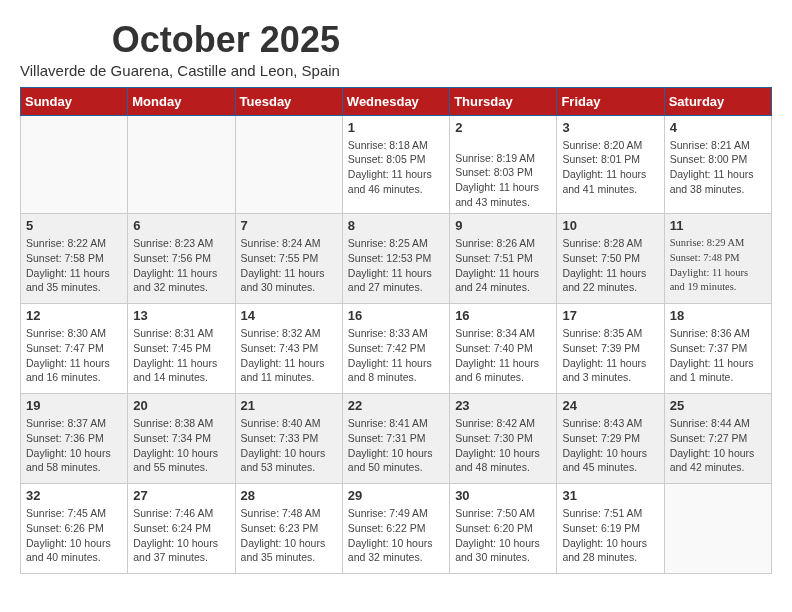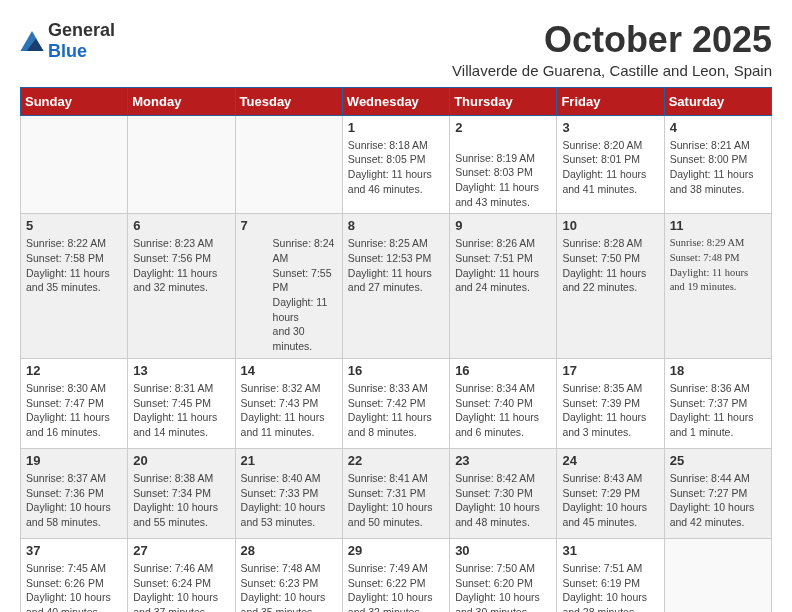--- a/index.html
+++ b/index.html
@@ -88,30 +88,20 @@
       line-height: 1.4;
     }
     .row-shade td {
       background-color: #f0f0f0;
     }
   </style>
 </head>
 <body>
 
 <div class="header">
-  <div class="logo">
-    <svg class="logo-icon" viewBox="0 0 30 26" xmlns="http://www.w3.org/2000/svg">
-      <polygon points="0,26 15,0 30,26" fill="#2e74b5"></polygon>
-      <polygon points="8,26 20,10 30,26" fill="#1a3f6f"></polygon>
-    </svg>
-    <div>
-      <span class="logo-text-general">General</span><br>
-      <span class="logo-text-blue">Blue</span>
-    </div>
-  </div>
   <div class="title-section">
     <div class="month-title">October 2025</div>
     <div class="location-title">Villaverde de Guarena, Castille and Leon, Spain</div>
   </div>
 </div>
 
 <table class="calendar">
   <thead>
     <tr>
     <th>Sunday</th>
@@ -167,21 +157,21 @@
         </td>
         <td>
           <div class="day-number">6</div>
           <div class="day-info" style="white-space: pre-line;">Sunrise: 8:23 AM
 Sunset: 7:56 PM
 Daylight: 11 hours
 and 32 minutes.</div>
         </td>
         <td>
           <div class="day-number">7</div>
-          <div class="day-info" style="white-space: pre-line; margin-left: 32px;">Sunrise: 8:24 AM
+          <div class="day-info" style="white-space: pre-line;">Sunrise: 8:24 AM
 Sunset: 7:55 PM
 Daylight: 11 hours
 and 30 minutes.</div>
         </td>
         <td>
           <div class="day-number">8</div>
           <div class="day-info" style="white-space: pre-line;">Sunrise: 8:25 AM
 Sunset: 12:53 PM
 Daylight: 11 hours
 and 27 minutes.</div>
@@ -305,21 +295,21 @@
         <td>
           <div class="day-number">25</div>
           <div class="day-info" style="white-space: pre-line;">Sunrise: 8:44 AM
 Sunset: 7:27 PM
 Daylight: 10 hours
 and 42 minutes.</div>
         </td>
       </tr>
       <tr>
         <td>
-          <div class="day-number">37</div>
+          <div class="day-number">32</div>
           <div class="day-info" style="white-space: pre-line;">Sunrise: 7:45 AM
 Sunset: 6:26 PM
 Daylight: 10 hours
 and 40 minutes.</div>
         </td>
         <td>
           <div class="day-number">27</div>
           <div class="day-info" style="white-space: pre-line;">Sunrise: 7:46 AM
 Sunset: 6:24 PM
 Daylight: 10 hours

